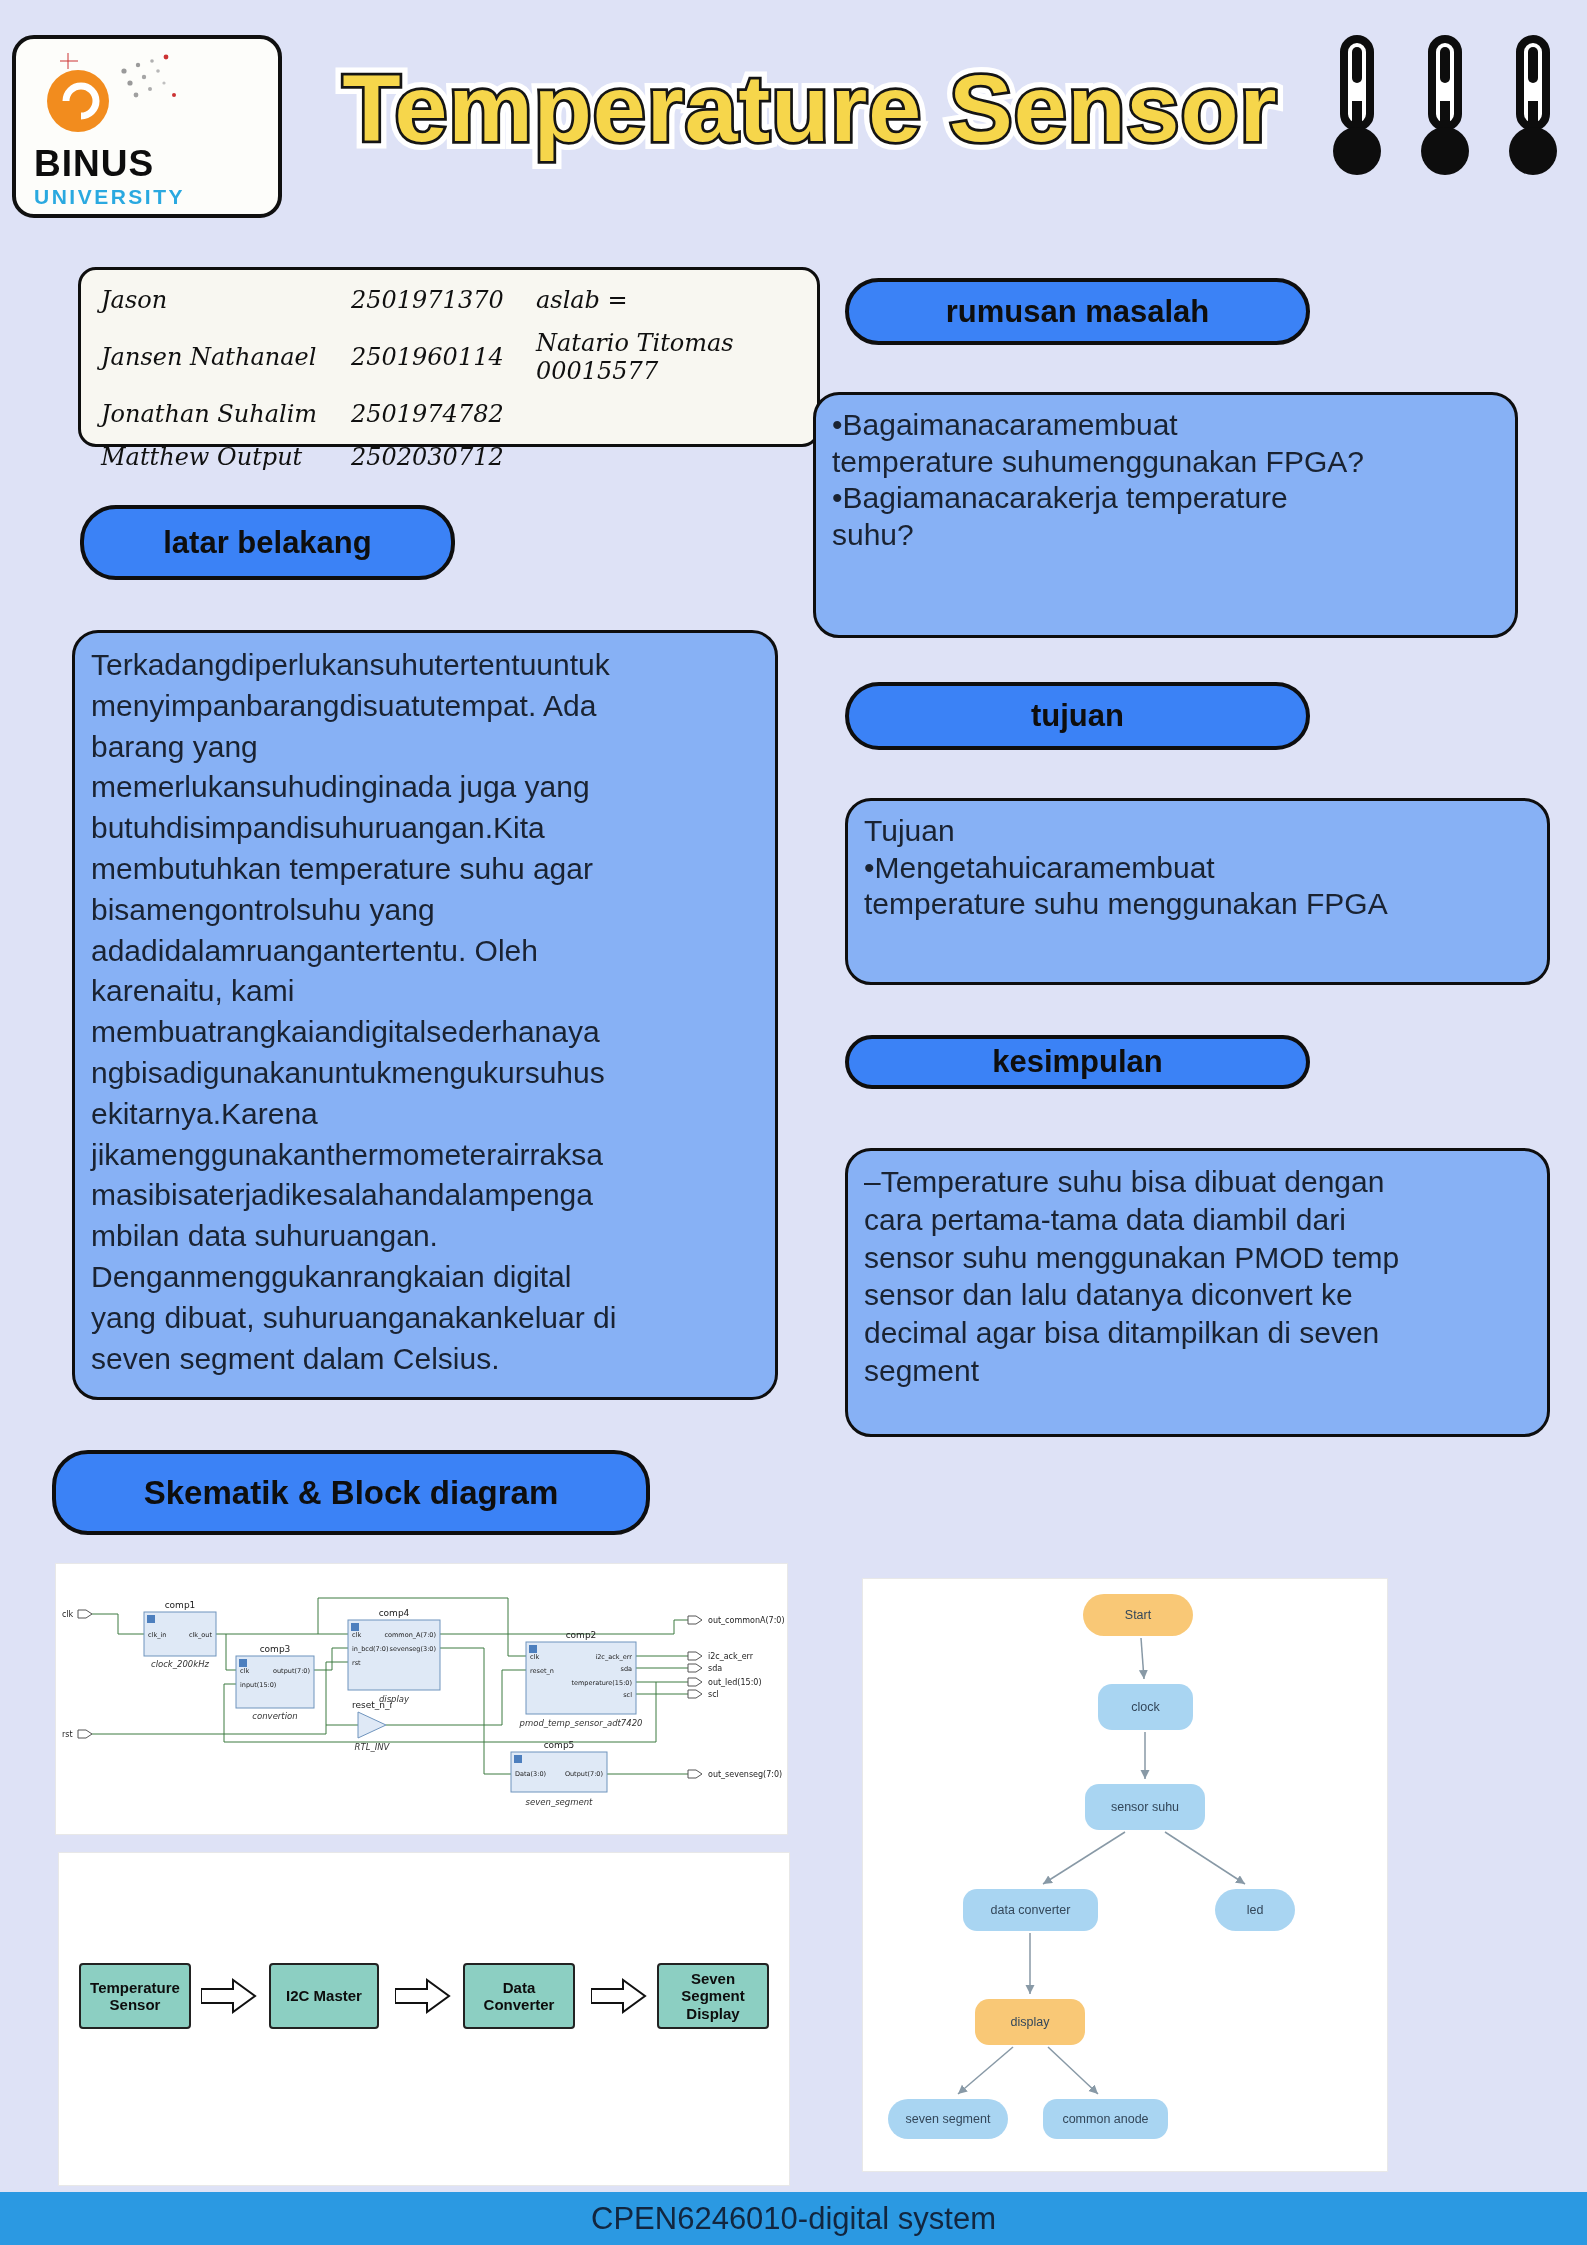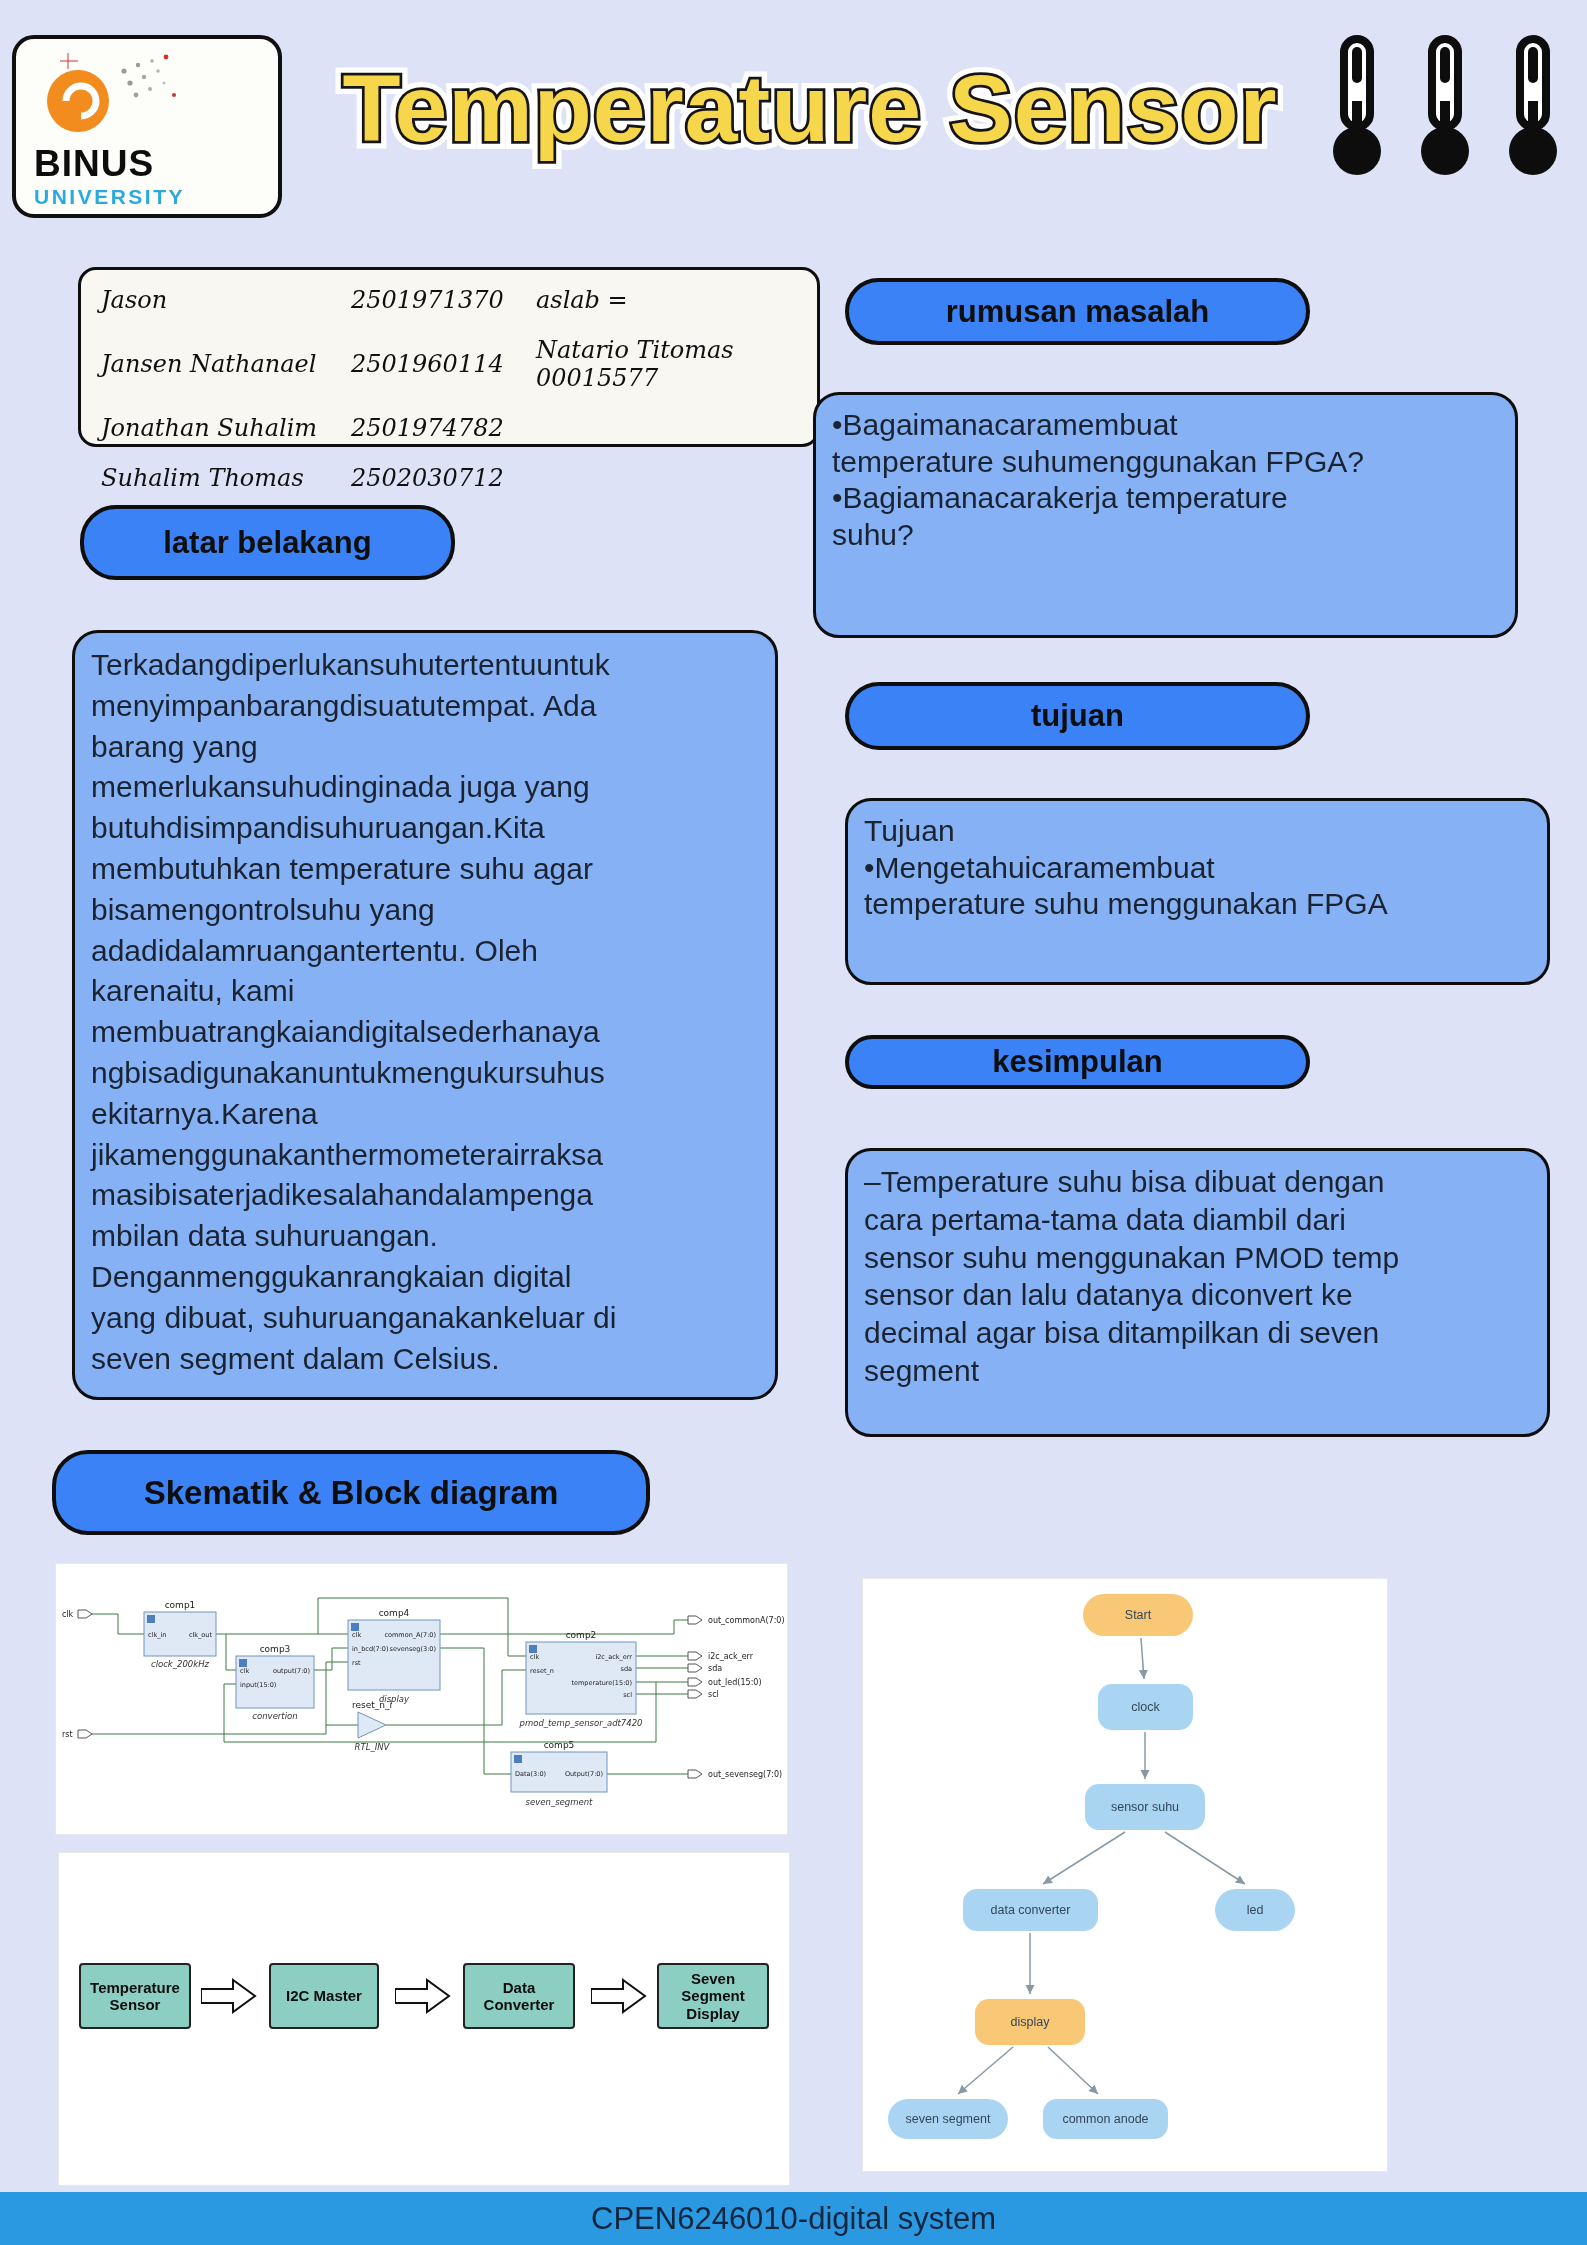--- a/index.html
+++ b/index.html
@@ -33,21 +33,21 @@
   .bluebox { background:#87b1f5; border:3px solid #0e0e0e; border-radius:26px; color:#1a2332;
              padding:12px 16px; font-size:30px; line-height:1.22; white-space:pre-line; overflow-wrap:anywhere; }
   .box-latar      { left:72px;  top:630px;  width:706px; height:770px; line-height:1.36; }
   .box-rumusan    { left:813px; top:392px;  width:705px; height:246px; }
   .box-tujuan     { left:845px; top:798px;  width:705px; height:187px; }
   .box-kesimpulan { left:845px; top:1148px; width:705px; height:289px; line-height:1.26; }
 
   
   .members { left:78px; top:267px; width:742px; height:180px; background:#f8f7f1; border:3px solid #0e0e0e;
              border-radius:18px; padding:16px 20px; display:grid; grid-template-columns:250px 185px 1fr;
-             row-gap:22px; align-items:center; font-size:24px; font-style:italic;
+             row-gap:15px; align-items:center; font-size:24px; font-style:italic;
              font-family:"DejaVu Serif", serif; color:#101010; }
   .aslab-row span { margin-right:20px; }
 
   
   .card-white { background:#ffffff; border:1px solid #e8e8e8; }
   .schematic-card { left:55px; top:1563px; width:733px; height:272px; }
   .blockdiag-card { left:58px; top:1852px; width:732px; height:334px; }
   .flow-card      { left:862px; top:1578px; width:526px; height:594px; }
 
   
@@ -144,21 +144,21 @@
     <div>2501960114</div>
     <div class="aslab-row">
       <span>Natario Titomas</span>
       <span>00015577</span>
     </div>
 
     <div>Jonathan Suhalim</div>
     <div>2501974782</div>
     <div></div>
 
-    <div>Suhalim Thomas</div>
+    <div>Matthew Output</div>
     <div>2502030712</div>
     <div></div>
   </div>
 
   <div class="abs pill pill-latar">latar belakang</div>
   <div class="abs bluebox box-latar">Terkadangdiperlukansuhutertentuuntuk
 menyimpanbarangdisuatutempat. Ada
 barang yang
 memerlukansuhudinginada juga yang
 butuhdisimpandisuhuruangan.Kita

